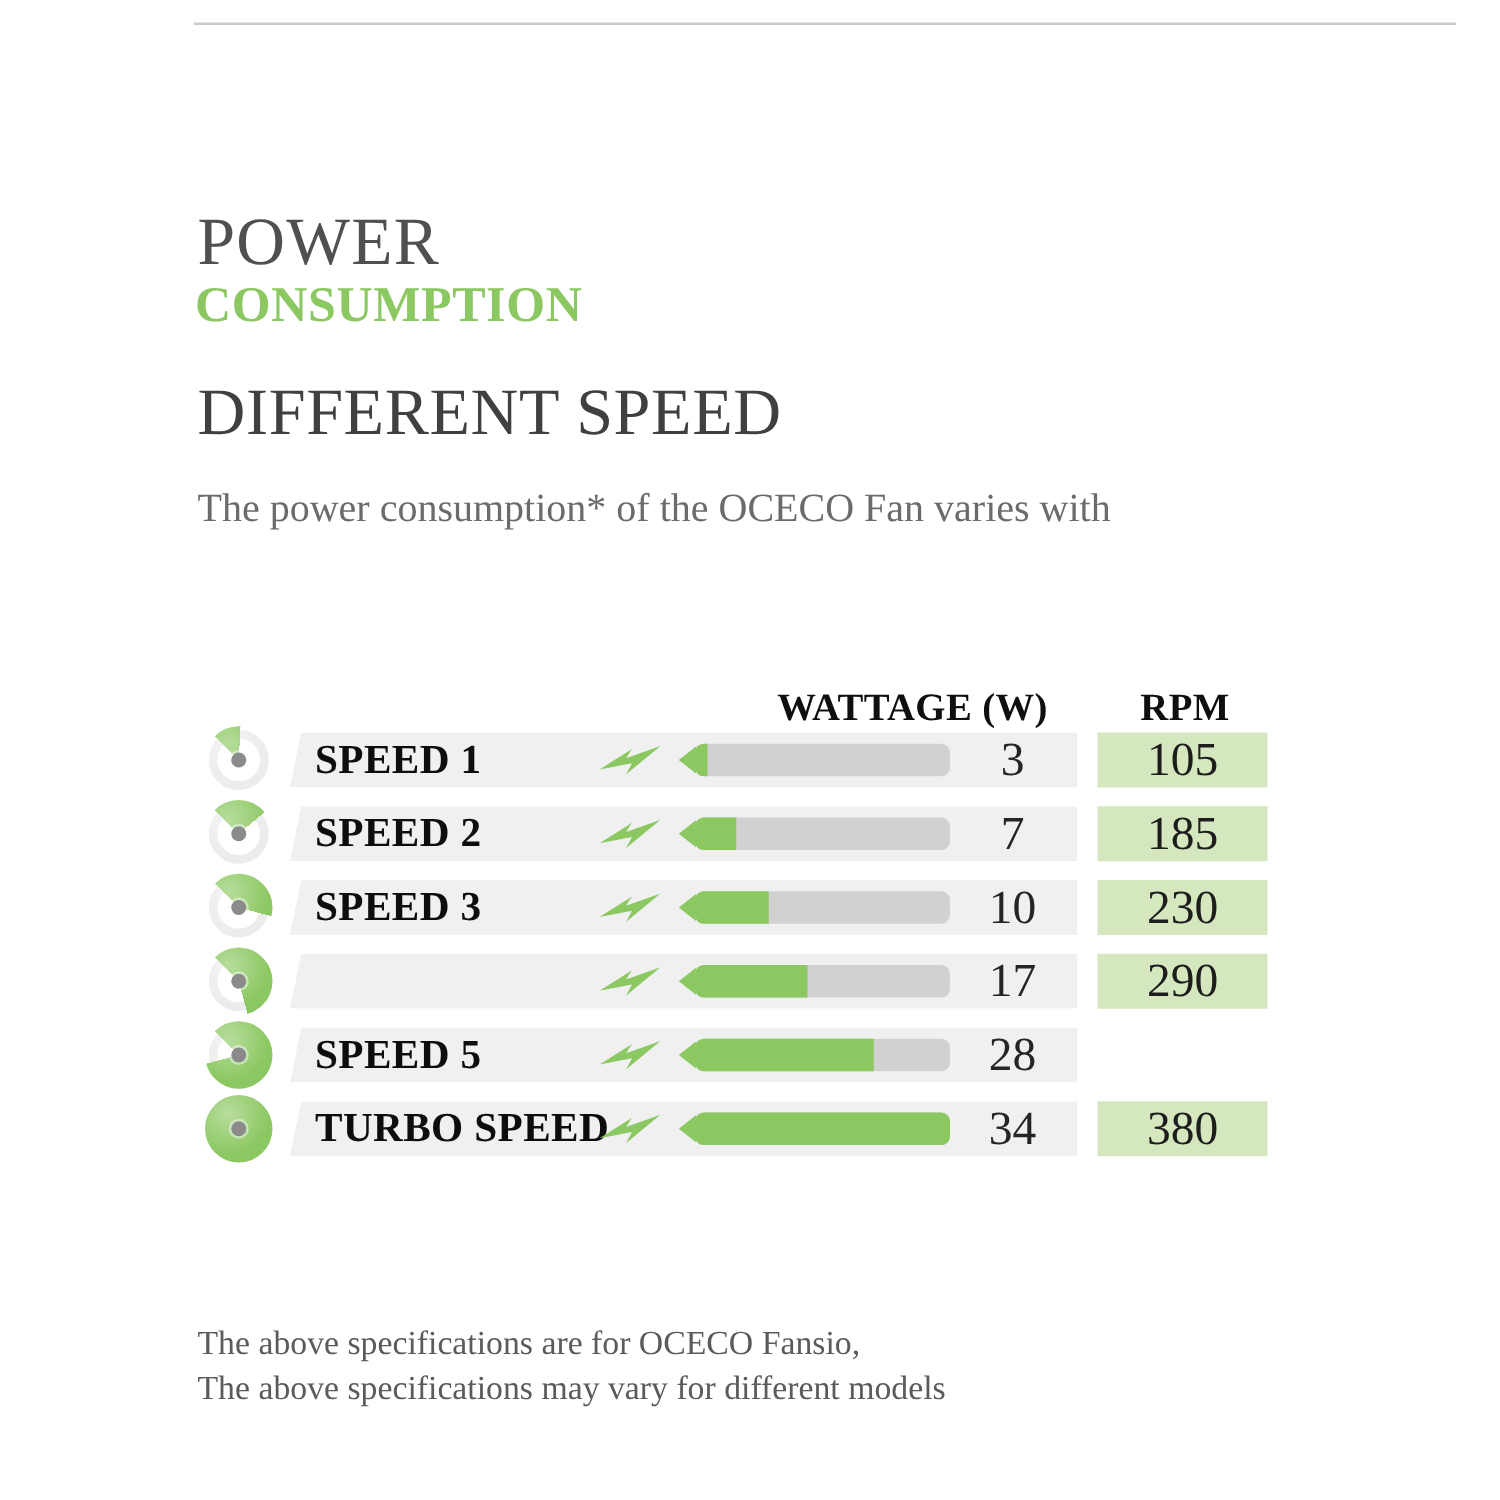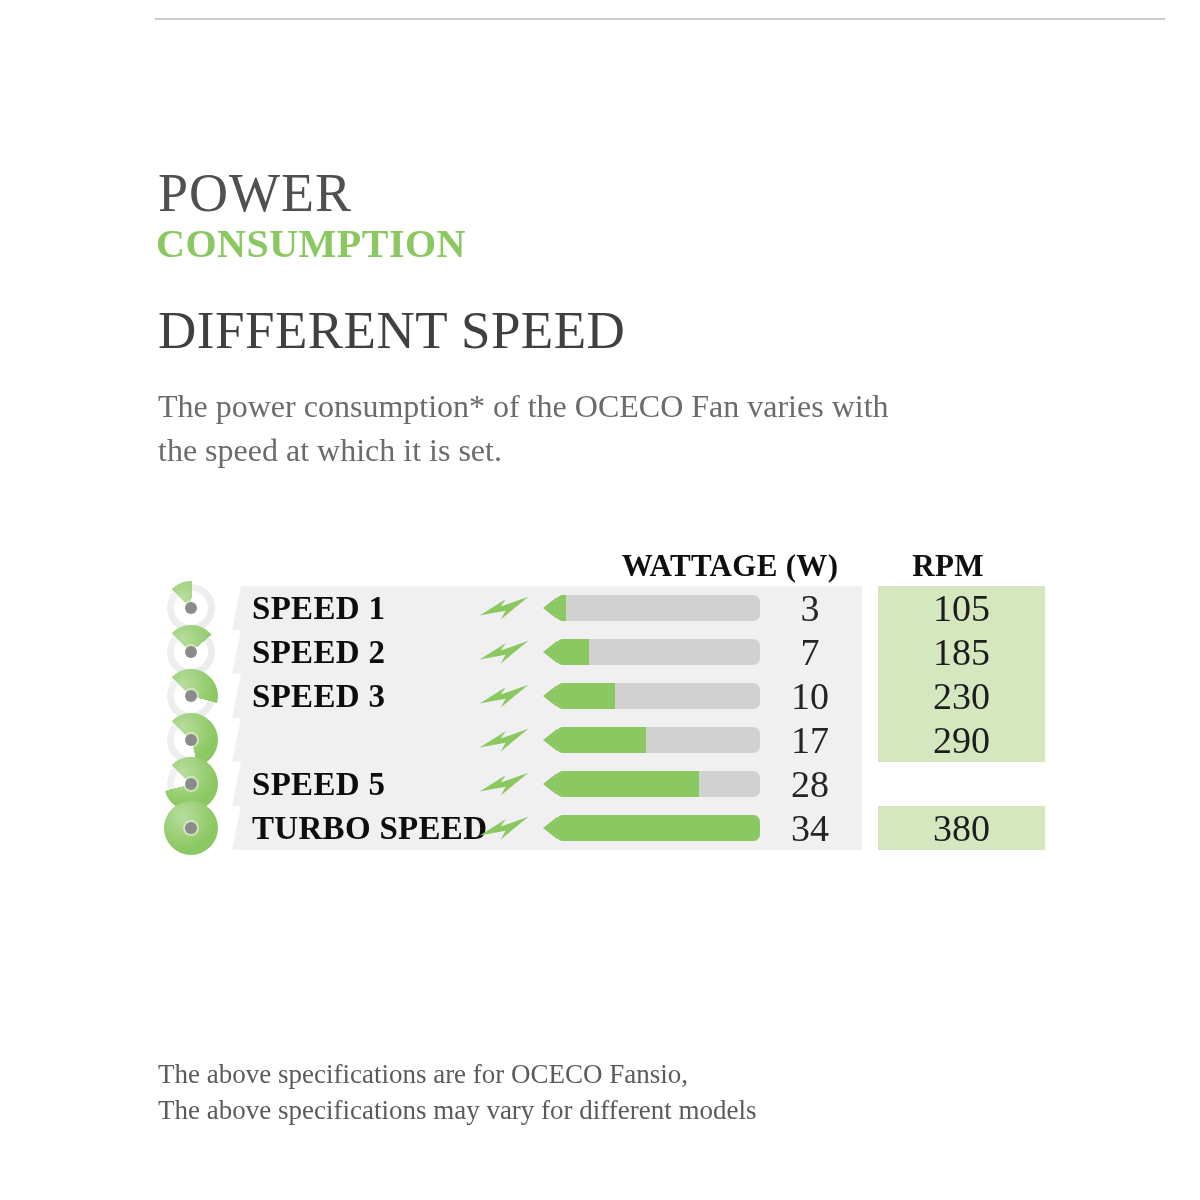--- a/index.html
+++ b/index.html
@@ -13,21 +13,21 @@
 
   .title-power{position:absolute;left:158px;top:148px;font-size:54px;font-weight:300;color:#4f5052;letter-spacing:1px;}
   .title-consumption{position:absolute;left:156px;top:206px;font-size:40px;font-weight:700;color:var(--green);letter-spacing:0.5px;}
   .title-speed{position:absolute;left:158px;top:286px;font-size:53px;font-weight:400;color:#3f4041;letter-spacing:0.5px;}
   .desc{position:absolute;left:158px;top:370px;font-size:32px;line-height:44px;color:#6a6b6d;}
 
   .hdr{position:absolute;top:534px;font-size:31px;font-weight:600;color:#0f0f0f;text-align:center;letter-spacing:0.3px;}
   .hdr-wattage{left:600px;width:260px;}
   .hdr-rpm{left:878px;width:140px;}
 
-  .rows{position:absolute;left:0;top:572px;width:1200px;display:flex;flex-direction:column;}
+  .rows{position:absolute;left:0;top:572px;width:1200px;display:flex;flex-direction:column;gap:15px;}
   .row{position:relative;width:1200px;height:44px;}
 
   .gauge{position:absolute;left:164px;top:-5px;width:54px;height:54px;border-radius:50%;}
   .gauge-ring{position:absolute;inset:3px;border:7px solid #ececed;border-radius:50%;background:#ffffff;box-sizing:border-box;}
   .gauge-wedge{position:absolute;inset:0;border-radius:50%;
     background:conic-gradient(from 315deg, var(--green) var(--sweep,0deg), transparent var(--sweep,0deg));}
   .gauge-shine{position:absolute;inset:0;border-radius:50%;
     background:radial-gradient(circle at 35% 28%, rgba(255,255,255,0.38), rgba(255,255,255,0) 62%);}
   .gauge-dot{position:absolute;left:50%;top:50%;width:12px;height:12px;margin:-6px 0 0 -6px;border-radius:50%;
     background:#8b8b8b;box-shadow:0 0 0 2px rgba(255,255,255,0.45);}
@@ -41,38 +41,37 @@
 
   .bar{position:absolute;left:543px;top:0;width:217px;height:44px;}
   .bar-arrow{position:absolute;left:0;top:11px;width:14px;height:22px;background:var(--green);
     clip-path:polygon(100% 0, 0 50%, 100% 100%);}
   .bar-track{position:absolute;left:13px;top:9px;width:204px;height:26px;background:var(--track);border-radius:7px;}
   .bar-fill{position:absolute;left:0;top:0;height:26px;background:var(--green);border-radius:7px 0 0 7px;}
   .bar-fill.full{border-radius:7px;}
 
   .watt{position:absolute;left:762px;top:0;width:96px;height:44px;line-height:45px;text-align:center;
     font-size:38px;color:#252525;}
-  .rpm-cell{position:absolute;left:878px;top:0;width:167px;height:44px;background:var(--cellgreen);}
+  .rpm-cell{position:absolute;left:878px;top:0;width:136px;height:44px;background:var(--cellgreen);}
   .rpm-val{width:100%;height:44px;line-height:45px;text-align:center;font-size:38px;color:#1d1d1d;}
 
   .footnote{position:absolute;left:158px;top:1042px;font-size:27px;line-height:36px;color:#5a5b5d;}
 </style>
 </head>
 <body>
 
 <div class="stage" style="--green: #8cc862; --cellgreen: #d5e7bf; --band: #f0f0f1; --track: #d1d1d1;">
   <div class="top-rule"></div>
 
   <div class="title-power">POWER</div>
   <div class="title-consumption">CONSUMPTION</div>
   <div class="title-speed">DIFFERENT SPEED</div>
 
   <div class="desc">
     <span>The power consumption* of the OCECO Fan varies with</span><br>
-    <span>the speed at which it is set.</span>
   </div>
 
   <div class="hdr hdr-wattage">WATTAGE (W)</div>
   <div class="hdr hdr-rpm">RPM</div>
 
   <div class="rows">
   <div class="row">
     <div class="band"></div>
     <div class="gauge">
       <div class="gauge-ring"></div>

